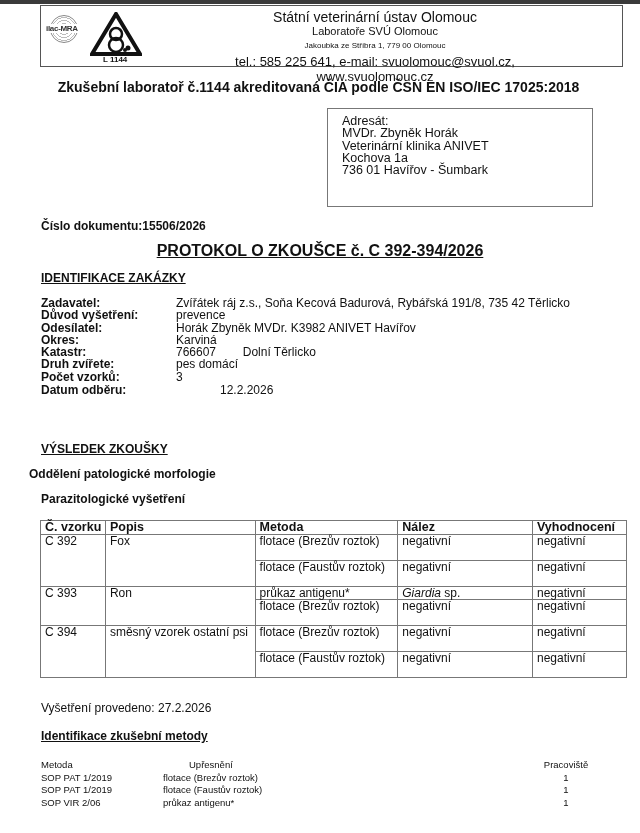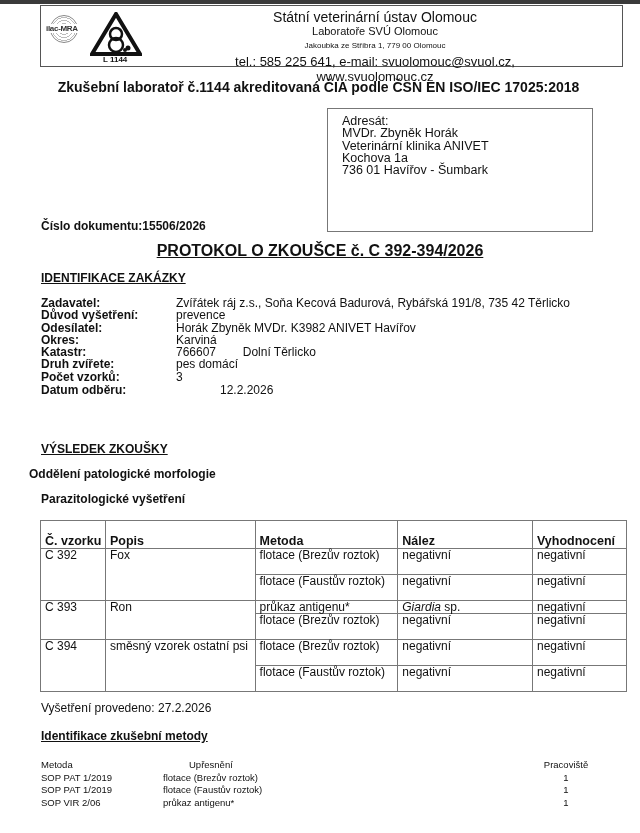--- a/index.html
+++ b/index.html
@@ -27,21 +27,21 @@
   .triangle { position: absolute; left: 90px; top: 12px; width: 52px; height: 44px; }
   .l1144 { position: absolute; left: 103px; top: 55px; font-size: 8px; font-weight: bold; }
   .hdr-center { position: absolute; left: 190px; width: 370px; text-align: center; }
   .h1 { top: 9px; font-size: 14px; }
   .h2 { top: 25px; font-size: 11px; }
   .h3 { top: 41px; font-size: 8px; }
   .h4 { top: 54px; font-size: 13px; }
   .accred { position: absolute; left: 0; width: 637px; top: 79px; text-align: center; font-size: 14px; font-weight: bold; }
 
   .addrbox {
-    position: absolute; left: 327px; top: 108px; width: 266px; height: 124px;
+    position: absolute; left: 327px; top: 108px; width: 266px; height: 99px;
     border: 1px solid #777; box-sizing: border-box; padding: 6px 0 0 14px;
     font-size: 12.5px; line-height: 12.3px;
   }
 
   .docnum { left: 41px; top: 219px; font-size: 12px; font-weight: bold; }
   .title { left: 0; width: 640px; text-align: center; top: 242px; font-size: 16px; font-weight: bold; }
   .title span { text-decoration: underline; }
   .sect { font-size: 12px; font-weight: bold; text-decoration: underline; }
 
   .ident { position: absolute; left: 41px; top: 297px; font-size: 12px; line-height: 12.3px; }
@@ -53,21 +53,21 @@
   .sub { font-size: 12px; font-weight: bold; }
 
   table.res {
     position: absolute; left: 40px; top: 520px; width: 587px;
     border-collapse: collapse; font-size: 12px; line-height: 12.5px;
   }
   table.res th, table.res td {
     border: 1px solid #777; vertical-align: top; text-align: left;
     padding: 0 0 0 4px; font-weight: normal;
   }
-  table.res th { font-weight: bold; font-size: 12.5px; height: 12px; padding-top: 14px; }
+  table.res th { font-weight: bold; font-size: 12.5px; height: 12px; padding-top: 0; }
   table.res td.m2 { height: 25px; }
   table.res td.m1 { height: 12px; }
   col.c1 { width: 65px; } col.c2 { width: 150px; } col.c3 { width: 143px; } col.c4 { width: 135px; } col.c5 { width: 94px; }
   .ital { font-style: italic; }
 
   .performed { left: 41px; top: 701px; font-size: 12px; }
   .methods { position: absolute; left: 41px; top: 759px; font-size: 9.5px; line-height: 12.7px; width: 560px; }
   .methods .mrow { position: relative; height: 12.7px; }
   .methods .c1 { position: absolute; left: 0; }
   .methods .c2 { position: absolute; left: 122px; }

